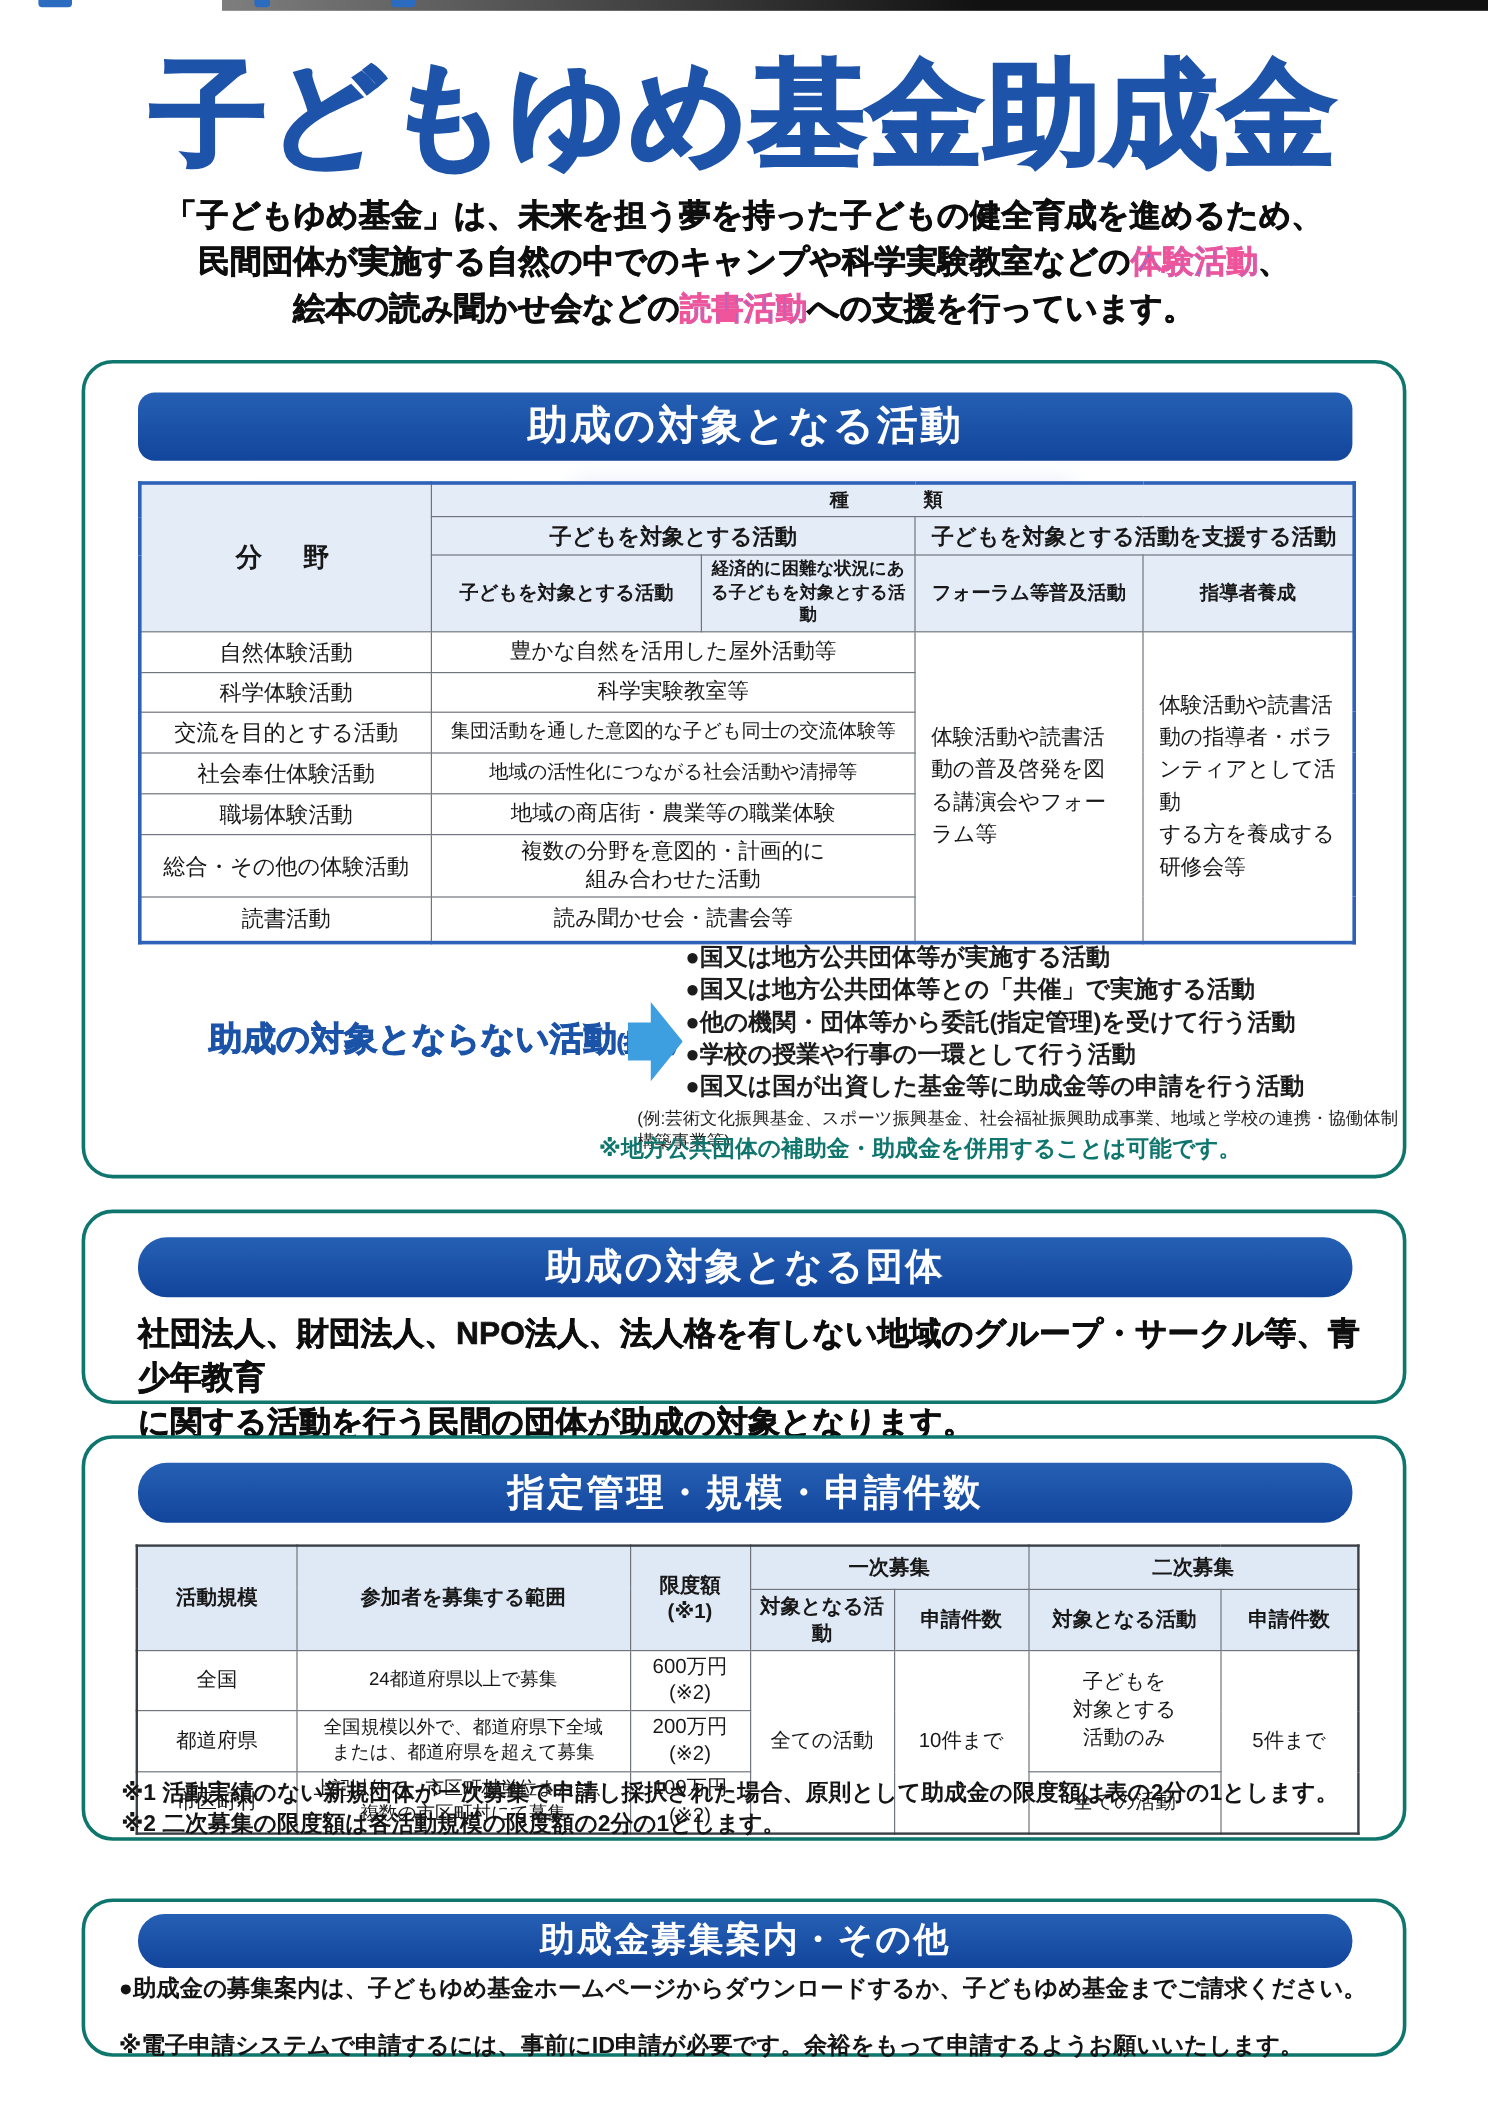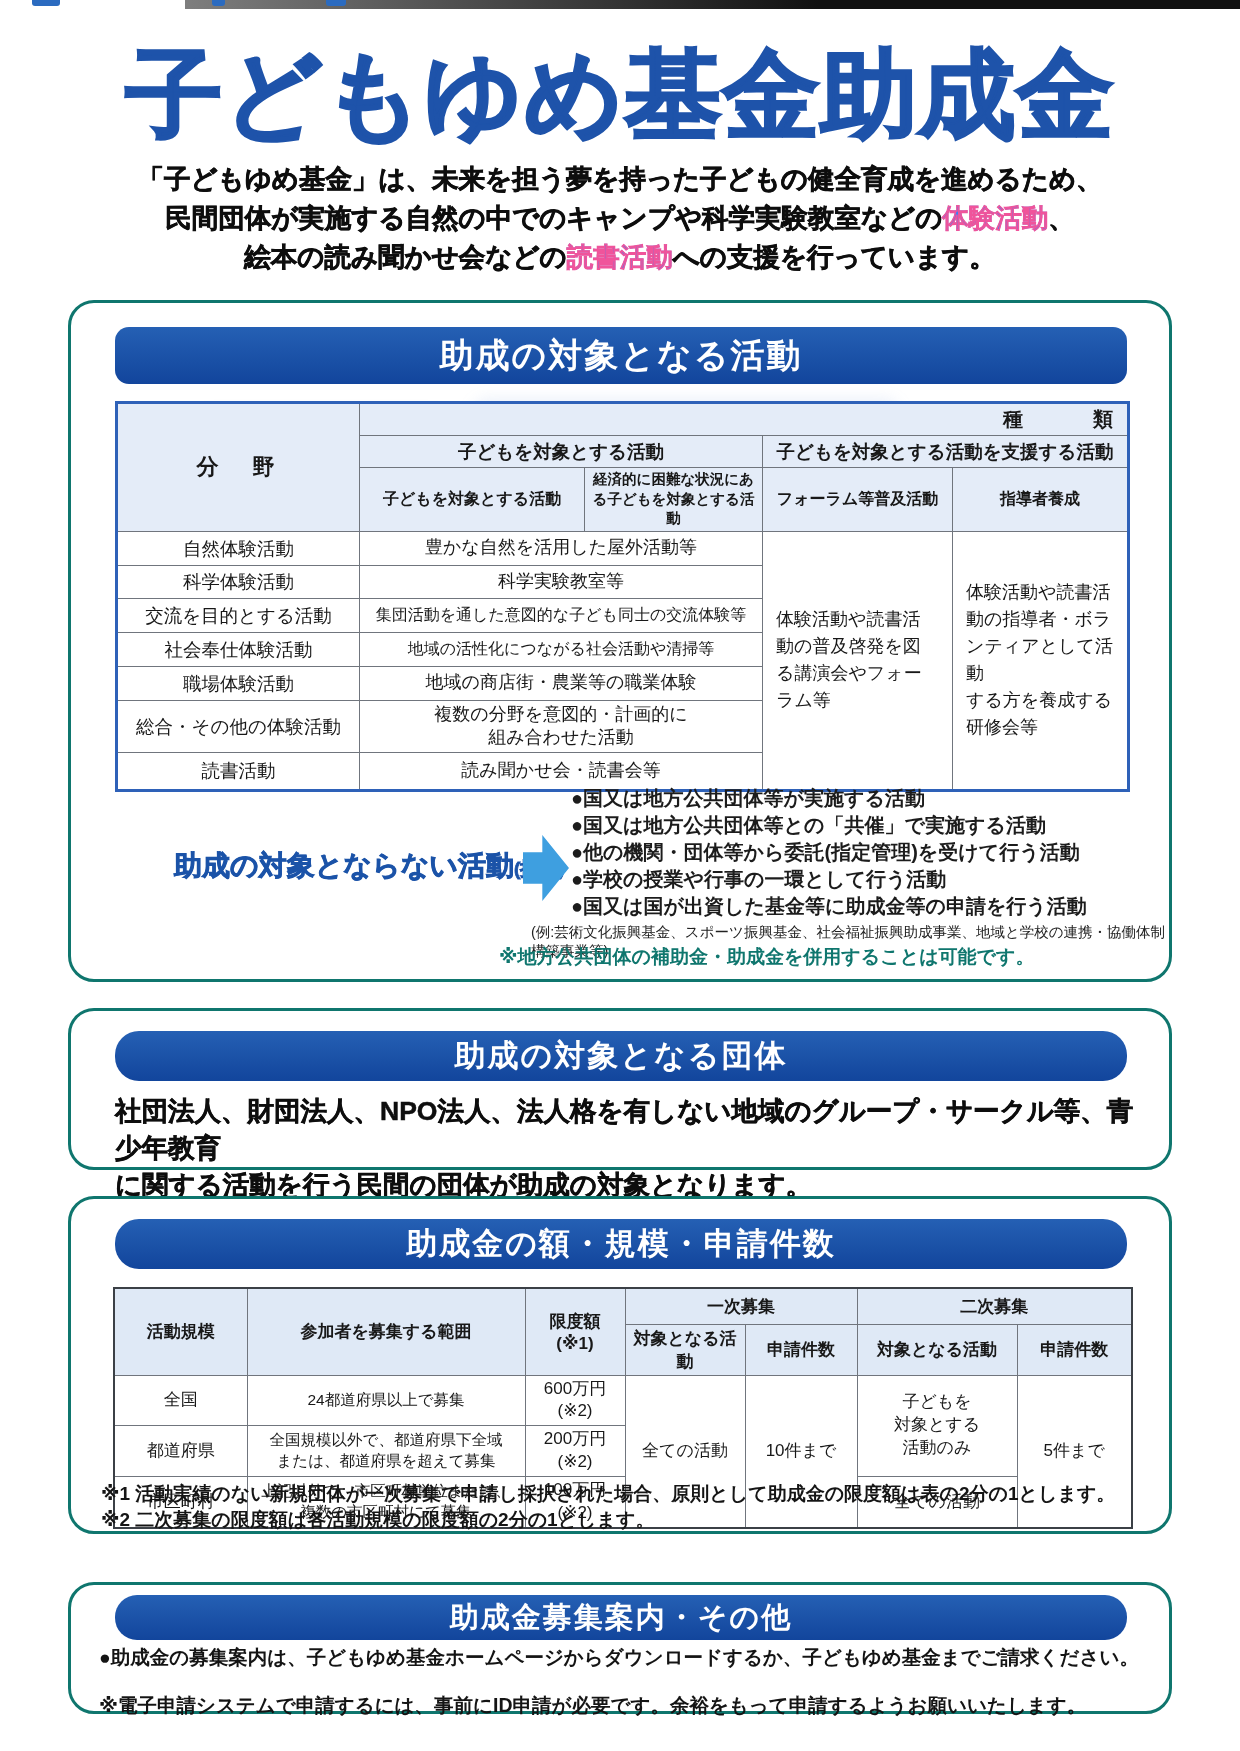--- a/index.html
+++ b/index.html
@@ -25,21 +25,21 @@
   .bar1 { left:44px; top:24px; width:1012px; height:57px; border-radius:14px; font-size:34px; line-height:57px; }
   .barp { left:44px; top:20px; width:1012px; height:50px; border-radius:24px; font-size:31px; line-height:50px; }
   .bar4 { left:44px; top:10px; width:1012px; height:45px; border-radius:22px; font-size:29px; line-height:45px; }
 
   table { border-collapse:collapse; table-layout:fixed; background:#fff; }
   th, td { border:1px solid #70757d; color:#181818; text-align:center; vertical-align:middle; padding:2px 4px; }
   .t1 { position:absolute; left:44px; top:98px; width:1012px; border:3px solid #2e61b8; }
   .t1 th { background:#e4ecf8; font-weight:600; }
   .t1 td { font-weight:500; }
   .corner { font-size:22px; letter-spacing:6px; font-weight:700 !important; }
-  .kind { font-size:20px; letter-spacing:10px;text-align:right; }
+  .kind { font-size:16px; letter-spacing:10px; }
   .grp { font-size:18.5px; }
   .sub { font-size:16px; }
   .sub-sm { font-size:14.5px; white-space:pre-line; line-height:1.35; }
   .fld { font-size:18.5px; }
   .dsc { font-size:18px; white-space:pre-line; line-height:1.3; }
   .dsc-sm { font-size:16px; }
   .vcell { font-size:18px; text-align:left; padding:6px 13px; line-height:27px; white-space:pre-line; vertical-align:middle; }
 
   .ghost { position:absolute; background:rgba(110,150,215,.13); filter:blur(7px); border-radius:18px; }
 
@@ -169,21 +169,21 @@
     <div class="note-pink">※地方公共団体の補助金・助成金を併用することは可能です。</div>
   </div>
 
   <div class="box" style="top:1008px; height:162px;">
     <div class="bar barp">助成の対象となる団体</div>
     <div class="org-body">社団法人、財団法人、NPO法人、法人格を有しない地域のグループ・サークル等、青少年教育
 に関する活動を行う民間の団体が助成の対象となります。</div>
   </div>
 
   <div class="box" style="top:1196px; height:338px;">
-    <div class="bar barp">助成金の額・規模・申請件数</div>
+    <div class="bar barp">指定管理・規模・申請件数</div>
 
     <table class="t2">
       <colgroup>
           <col style="width:133px">
           <col style="width:278px">
           <col style="width:100px">
           <col style="width:120px">
           <col style="width:112px">
           <col style="width:160px">
           <col style="width:115px">

